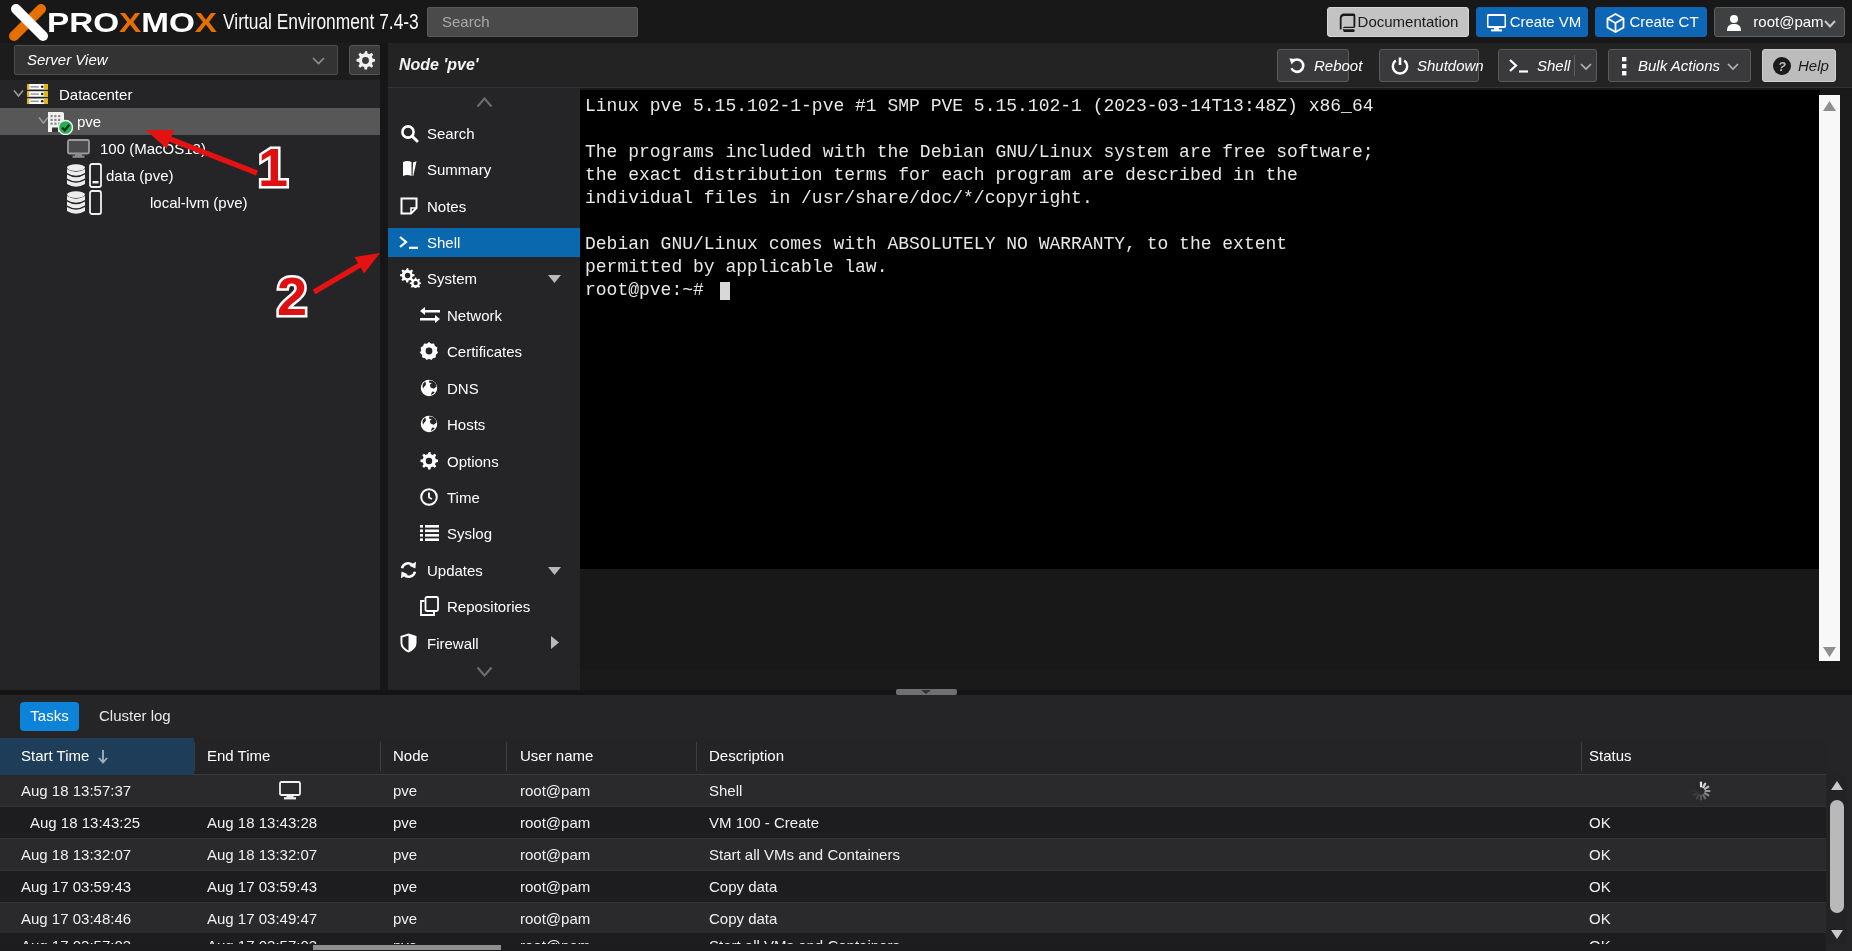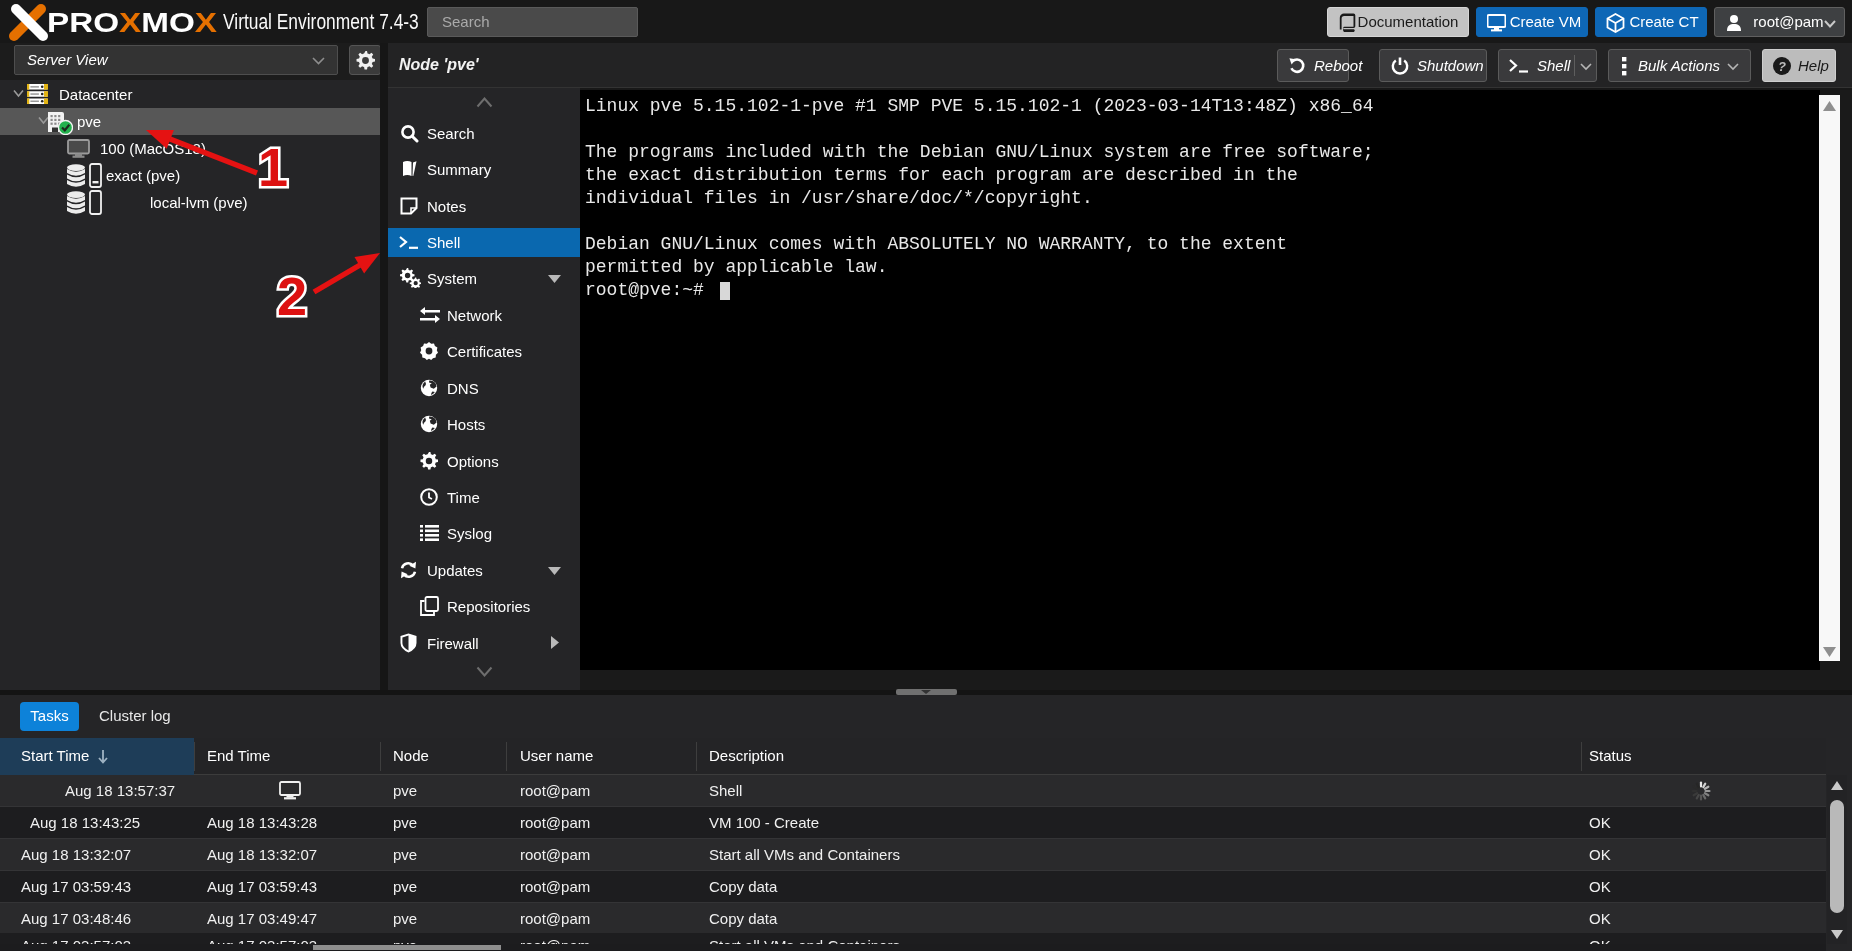--- a/index.html
+++ b/index.html
@@ -32,21 +32,21 @@
 #treePanel { left:0; top:80px; width:380px; height:610px; background:#252527; }
 .trow { position:absolute; left:0; width:380px; height:27px; font-size:15px; color:#fff; }
 .trow .txt { position:absolute; top:5px; }
 
 
 #menuPanel { left:388px; top:88px; width:192px; height:602px; background:#252527; }
 .mitem { position:absolute; left:0; width:192px; height:29px; font-size:15px; color:#fff; }
 .mitem .txt { position:absolute; top:6px; }
 
 
-#term { left:580px; top:90px; width:1240px; height:580px; background:#000; }
+#term { left:580px; top:90px; width:1240px; height:479px; background:#000; }
 #termtext { position:absolute; left:5px; top:5px; font-family:"Liberation Mono", monospace; font-size:18px; line-height:23px; color:#e8e8e8; white-space:pre; }
 #cursor { position:absolute; left:140px; top:192px; width:10px; height:18px; background:#d8d8d8; }
 #termsb { left:1819px; top:95px; width:21px; height:566px; background:#f8f8f8; }
 #rightgap { left:1840px; top:90px; width:12px; height:600px; background:#1a1a1a; }
 #belowterm { left:580px; top:670px; width:1272px; height:20px; background:#1a1a1a; }
 
 
 #splitter { left:0; top:690px; width:1852px; height:5px; background:#141414; }
 #splitHandle { left:896px; top:689px; width:61px; height:6px; background:#707070; border-radius:2px; }
 
@@ -136,21 +136,21 @@
     </div>
     <div class="abs" id="toolbar">
       <div class="abs" id="nodeTitle">Node 'pve'</div>
       <div class="abs wbtn" style="left:889px; width:72px;">
         <svg class="ico" style="left:11px; top:8px;" width="17" height="17" viewBox="0 0 17 17">
             <path d="M3.4 3.5 a6.2 6.2 0 1 1 -1.0 6.8" fill="none" stroke="#fff" stroke-width="2.6"></path>
             <path d="M0.4 0.3 L6.6 1.2 L2.6 6.4 Z" fill="#fff"></path>
           </svg>
         <span class="lbl" style="left:36px;">Reboot</span>
       </div>
-      <div class="abs wbtn" style="left:991px; width:108px;">
+      <div class="abs wbtn" style="left:991px; width:100px;">
         <svg class="ico" style="left:11px; top:7px;" width="18" height="18" viewBox="0 0 18 18">
             <path d="M4.8 3.5 a7.2 7.2 0 1 0 8.4 0" fill="none" stroke="#fff" stroke-width="2.4"></path>
             <path d="M9 0.5 L9 8" stroke="#fff" stroke-width="2.6"></path>
           </svg>
         <span class="lbl" style="left:37px;">Shutdown</span>
       </div>
       <div class="abs wbtn" style="left:1110px; width:99px;">
         <svg class="ico" style="left:10px; top:9px;" width="20" height="14" viewBox="0 0 20 14">
             <path d="M1 1 L7 6.5 L1 12" fill="none" stroke="#fff" stroke-width="2.2"></path>
             <path d="M10 12.5 L19 12.5" stroke="#fff" stroke-width="2.2"></path>
@@ -243,21 +243,21 @@
       <svg class="ico" style="left:66px; top:2px;" width="20" height="24" viewBox="0 0 20 24">
           <ellipse cx="10" cy="3.6" rx="9" ry="3.4" fill="#ececec"></ellipse>
           <path d="M1 5 Q10 10.5 19 5 L19 9 Q10 14.5 1 9 Z" fill="#ececec"></path>
           <path d="M1 10.5 Q10 16 19 10.5 L19 14.5 Q10 20 1 14.5 Z" fill="#ececec"></path>
           <path d="M1 16 Q10 21.5 19 16 L19 20 Q10 25.5 1 20 Z" fill="#ececec"></path>
         </svg>
       <svg class="ico" style="left:89px; top:1px;" width="13" height="25" viewBox="0 0 13 25">
           <rect x="1" y="1" width="11" height="23" rx="2" fill="none" stroke="#f0f0f0" stroke-width="1.8"></rect>
           <rect x="3.5" y="18" width="6" height="2.4" fill="#f0f0f0"></rect>
         </svg>
-      <span class="txt" style="left:106px;">exact (pve)</span>
+      <span class="txt" style="left:106px;">data (pve)</span>
     </div>
     <div class="trow" style="top:109px;">
       <svg class="ico" style="left:66px; top:2px;" width="20" height="24" viewBox="0 0 20 24">
           <ellipse cx="10" cy="3.6" rx="9" ry="3.4" fill="#ececec"></ellipse>
           <path d="M1 5 Q10 10.5 19 5 L19 9 Q10 14.5 1 9 Z" fill="#ececec"></path>
           <path d="M1 10.5 Q10 16 19 10.5 L19 14.5 Q10 20 1 14.5 Z" fill="#ececec"></path>
           <path d="M1 16 Q10 21.5 19 16 L19 20 Q10 25.5 1 20 Z" fill="#ececec"></path>
         </svg>
       <svg class="ico" style="left:89px; top:1px;" width="13" height="25" viewBox="0 0 13 25">
           <rect x="1" y="1" width="11" height="23" rx="2" fill="none" stroke="#f0f0f0" stroke-width="1.8"></rect>
@@ -432,21 +432,21 @@
       <span class="hlbl" style="left:520px;">User name</span>
       <span class="hlbl" style="left:709px;">Description</span>
       <span class="hlbl" style="left:1589px;">Status</span>
       <div class="vsep" style="left:194px;"></div>
       <div class="vsep" style="left:380px;"></div>
       <div class="vsep" style="left:506px;"></div>
       <div class="vsep" style="left:696px;"></div>
       <div class="vsep" style="left:1581px;"></div>
     </div>
     <div class="grow rowA" style="top:37px;">
-      <span class="c" style="left:21px;margin-left:44px;">Aug 18 13:57:37</span>
+      <span class="c" style="left:21px;">Aug 18 13:57:37</span>
       <svg class="ico" style="left:279px; top:6px;" width="22" height="19" viewBox="0 0 22 19">
           <rect x="1" y="1" width="20" height="13" rx="1.5" fill="none" stroke="#f0f0f0" stroke-width="1.8"></rect>
           <rect x="7.5" y="14" width="7" height="2.6" fill="#f0f0f0"></rect>
           <rect x="5" y="16.2" width="12" height="2.2" fill="#f0f0f0"></rect>
         </svg>
       <span class="c" style="left:393px;">pve</span>
       <span class="c" style="left:520px;">root@pam</span>
       <span class="c" style="left:709px;">Shell</span>
       <svg class="ico" id="spinner" style="left:1691px; top:6px;" width="20" height="20" viewBox="0 0 20 20">
         <g stroke-linecap="round" stroke-width="2.2">

